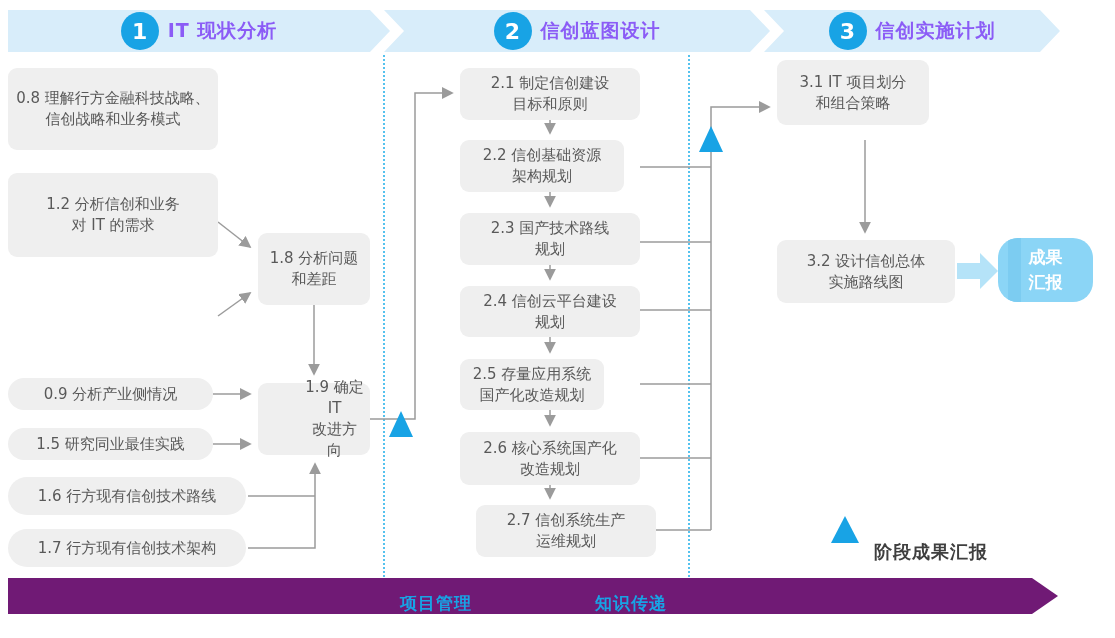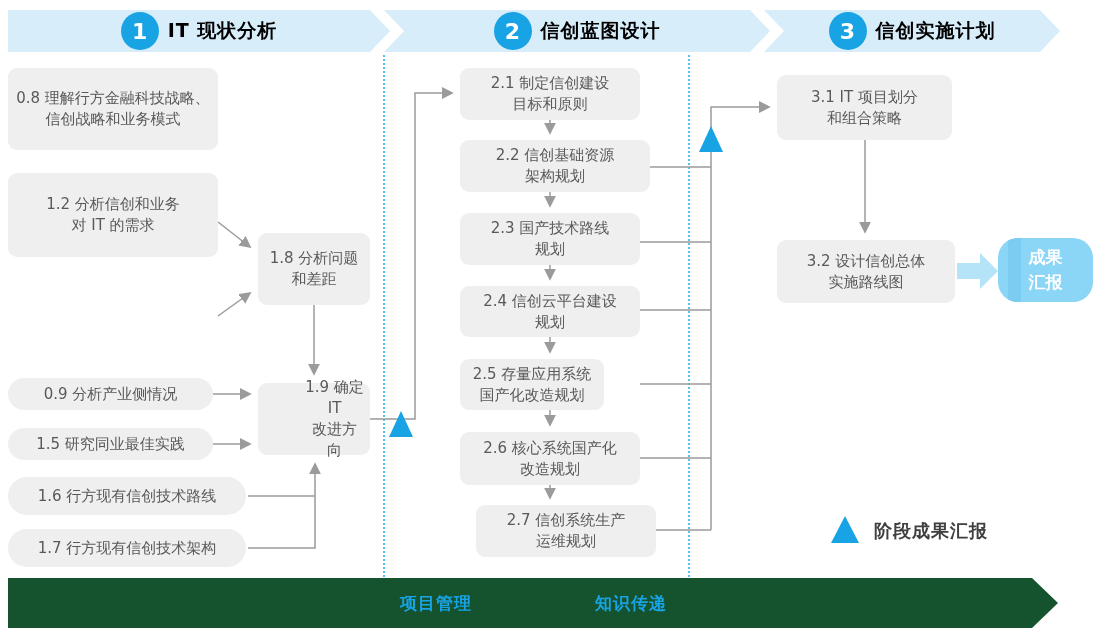--- a/index.html
+++ b/index.html
@@ -12,50 +12,50 @@
     position:absolute;top:10px;height:42px;background:#D8EDFA;
     display:flex;align-items:center;justify-content:center;gap:9px;
   }
   .band.tip-right{clip-path:polygon(0 0,calc(100% - 20px) 0,100% 50%,calc(100% - 20px) 100%,0 100%);}
   .band.notch-left{clip-path:polygon(0 0,calc(100% - 20px) 0,100% 50%,calc(100% - 20px) 100%,0 100%,20px 50%);}
   .phase-num{
     width:38px;height:38px;border-radius:50%;background:#18A3E5;color:#ffffff;
     display:flex;align-items:center;justify-content:center;
     font-size:22px;font-weight:bold;flex:0 0 auto;
   }
-  .phase-title{color:#000000;font-size:19px;font-weight:bold;letter-spacing:1px;}
+  .phase-title{color:#8b5cf6;font-size:19px;font-weight:bold;letter-spacing:1px;}
   
   .divider{position:absolute;top:55px;height:522px;width:0;border-left:2px dotted #55C2EE;}
   
   .gbox{
     position:absolute;background:#EFEFEF;border-radius:9px;color:#595959;
     font-size:15px;line-height:1.4;text-align:center;white-space:pre-line;
     display:flex;align-items:center;justify-content:center;padding:2px 6px;box-sizing:border-box;
   }
   .pill{border-radius:19px;}
   
   .tri{position:absolute;width:0;height:0;border-left:12px solid transparent;
        border-right:12px solid transparent;border-bottom:26px solid #18A3E5;}
   
-  .legend-label{position:absolute;color:#3F3F3F;font-size:18px;font-weight:bold;letter-spacing:1px;}
+  .legend-label{position:absolute;color:#3F3F3F;font-size:18px;font-weight:bold;letter-spacing:1px;margin-top:21px;}
   
   .fat-arrow{position:absolute;left:957px;top:253px;width:41px;height:36px;}
   .fat-arrow .shaft{position:absolute;left:0;top:10px;width:24px;height:16px;background:#B5E3F8;}
   .fat-arrow .head{position:absolute;left:23px;top:0;width:0;height:0;
     border-top:18px solid transparent;border-bottom:18px solid transparent;border-left:18px solid #B5E3F8;}
   .result-box{
     position:absolute;left:998px;top:238px;width:95px;height:64px;background:#8BD5F6;border-radius:20px;
     color:#ffffff;font-size:17px;font-weight:bold;line-height:1.45;text-align:center;white-space:pre-line;
     display:flex;align-items:center;justify-content:center;overflow:hidden;
   }
   .result-box::before{content:"";position:absolute;left:10px;top:0;bottom:0;width:13px;background:#7CCCF1;}
   .result-box span{position:relative;}
   
   .footer-band{
-    position:absolute;left:8px;top:578px;width:1050px;height:50px;background:#14532d;
+    position:absolute;left:8px;top:578px;width:1050px;height:36px;background:#701a75;
     clip-path:polygon(0 0,calc(100% - 26px) 0,100% 50%,calc(100% - 26px) 100%,0 100%);
   }
   .footer-item{position:absolute;top:0;height:50px;display:flex;align-items:center;
     color:#18A3E5;font-size:17px;font-weight:bold;letter-spacing:1px;}
   svg.wires{position:absolute;left:0;top:0;}
 </style>
 </head>
 <body>
 
 <div id="canvas">
@@ -116,34 +116,34 @@
   <div class="gbox pill" style="left:8px;top:428px;width:205px;height:32px;">1.5 研究同业最佳实践</div>
   <div class="gbox pill" style="left:8px;top:477px;width:238px;height:38px;">1.6 行方现有信创技术路线</div>
   <div class="gbox pill" style="left:8px;top:529px;width:238px;height:38px;">1.7 行方现有信创技术架构</div>
   <div class="gbox" style="left:258px;top:233px;width:112px;height:72px;">1.8 分析问题
 和差距</div>
   <div class="gbox" style="left:258px;top:383px;width:112px;height:72px;padding-left:47px;">1.9 确定 IT
 改进方向</div>
 
   <div class="gbox" style="left:460px;top:68px;width:180px;height:52px;">2.1 制定信创建设
 目标和原则</div>
-  <div class="gbox" style="left:460px;top:140px;width:190px;height:52px;">2.2 信创基础资源
+  <div class="gbox" style="left:460px;top:140px;width:164px;height:52px;">2.2 信创基础资源
 架构规划</div>
   <div class="gbox" style="left:460px;top:213px;width:180px;height:52px;">2.3 国产技术路线
 规划</div>
   <div class="gbox" style="left:460px;top:286px;width:180px;height:51px;">2.4 信创云平台建设
 规划</div>
   <div class="gbox" style="left:460px;top:359px;width:144px;height:51px;">2.5 存量应用系统
 国产化改造规划</div>
   <div class="gbox" style="left:460px;top:432px;width:180px;height:53px;">2.6 核心系统国产化
 改造规划</div>
   <div class="gbox" style="left:476px;top:505px;width:180px;height:52px;">2.7 信创系统生产
 运维规划</div>
 
-  <div class="gbox" style="left:777px;top:75px;width:175px;height:65px;">3.1 IT 项目划分
+  <div class="gbox" style="left:777px;top:60px;width:152px;height:65px;">3.1 IT 项目划分
 和组合策略</div>
   <div class="gbox" style="left:777px;top:240px;width:178px;height:63px;">3.2 设计信创总体
 实施路线图</div>
 
   <div class="fat-arrow">
     <div class="shaft"></div>
     <div class="head"></div>
   </div>
   <div class="result-box">
     <span>成果

